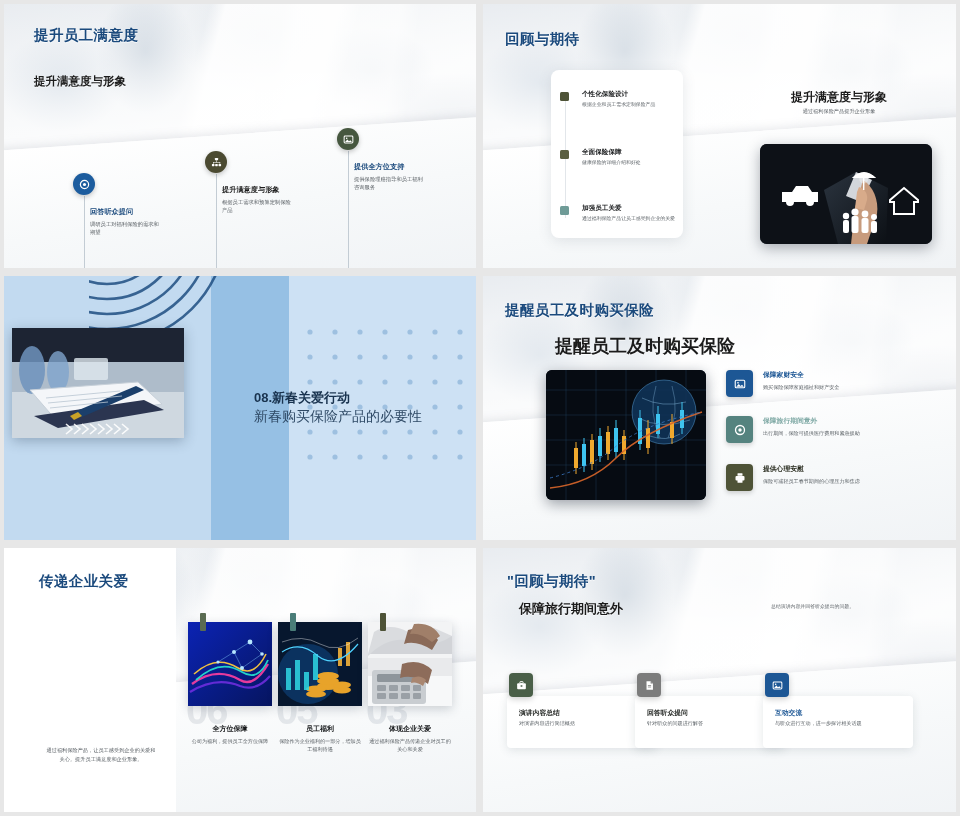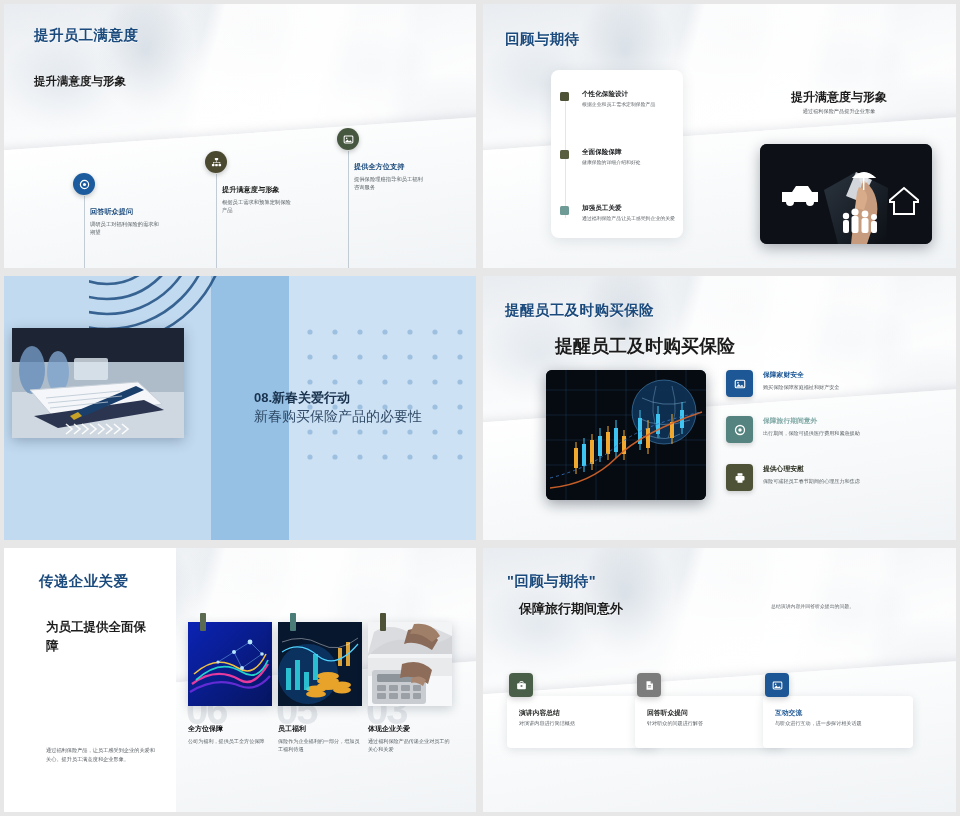--- a/index.html
+++ b/index.html
@@ -18,21 +18,21 @@
   }
   .slide {
     position: relative;
     overflow: hidden;
     background: #fff;
   }
   .s1 { margin: 4px 4px 4px 4px; width: 472px; height: 264px; }
   .s2 { margin: 4px 4px 4px 3px; width: 473px; height: 264px; }
   .s3 { margin: 4px 4px 4px 4px; width: 472px; height: 264px; }
   .s4 { margin: 4px 4px 4px 3px; width: 473px; height: 264px; }
-  .s5 { margin: 4px 4px 4px 4px; width: 472px; height: 264px; }
+  .s5 { margin: 4px 4px 4px 4px; width: 472px; height: 264px; text-align: center; }
   .s6 { margin: 4px 4px 4px 3px; width: 473px; height: 264px; }
 
   
   .officebg {
     position: absolute; inset: 0;
     background:
       radial-gradient(ellipse 90px 70px at 12% 30%, rgba(168,186,205,0.55), transparent 70%),
       radial-gradient(ellipse 70px 90px at 30% 18%, rgba(120,145,170,0.40), transparent 70%),
       radial-gradient(ellipse 120px 80px at 55% 12%, rgba(150,170,190,0.35), transparent 72%),
       radial-gradient(ellipse 90px 60px at 78% 25%, rgba(175,190,205,0.35), transparent 70%),
@@ -496,21 +496,20 @@
     </div>
   </div>
 
   <div class="slide s5">
     <div class="officebg"></div>
     <div class="vwhite"></div>
     <div class="deskpaper"></div>
     <div class="s5left"></div>
 
     <div class="kicker" style="left:35px; top:24px; z-index:4;">传递企业关爱</div>
-    <div class="headline" style="left:42px; top:70px; font-size:12.5px; width:105px; line-height:1.5; z-index:4;">为员工提供全面保障</div>
     <div style="position:absolute; left:42px; top:198px; width:110px; font-size:5.2px; line-height:1.7; color:#555b60; z-index:4;">通过福利保险产品，让员工感受到企业的关爱和关心。提升员工满意度和企业形象。</div>
 
     <div class="ghostnum" style="left:182px; top:140px;">06</div>
     <div class="ghostnum" style="left:272px; top:140px;">05</div>
     <div class="ghostnum" style="left:362px; top:140px;">03</div>
 
     <div class="poly" style="left:184px; top:74px;">
       <span class="clip" style="background:#5a6b52;"></span>
       <div class="img">
         <svg viewBox="0 0 84 84" style="width:100%;height:100%;">

